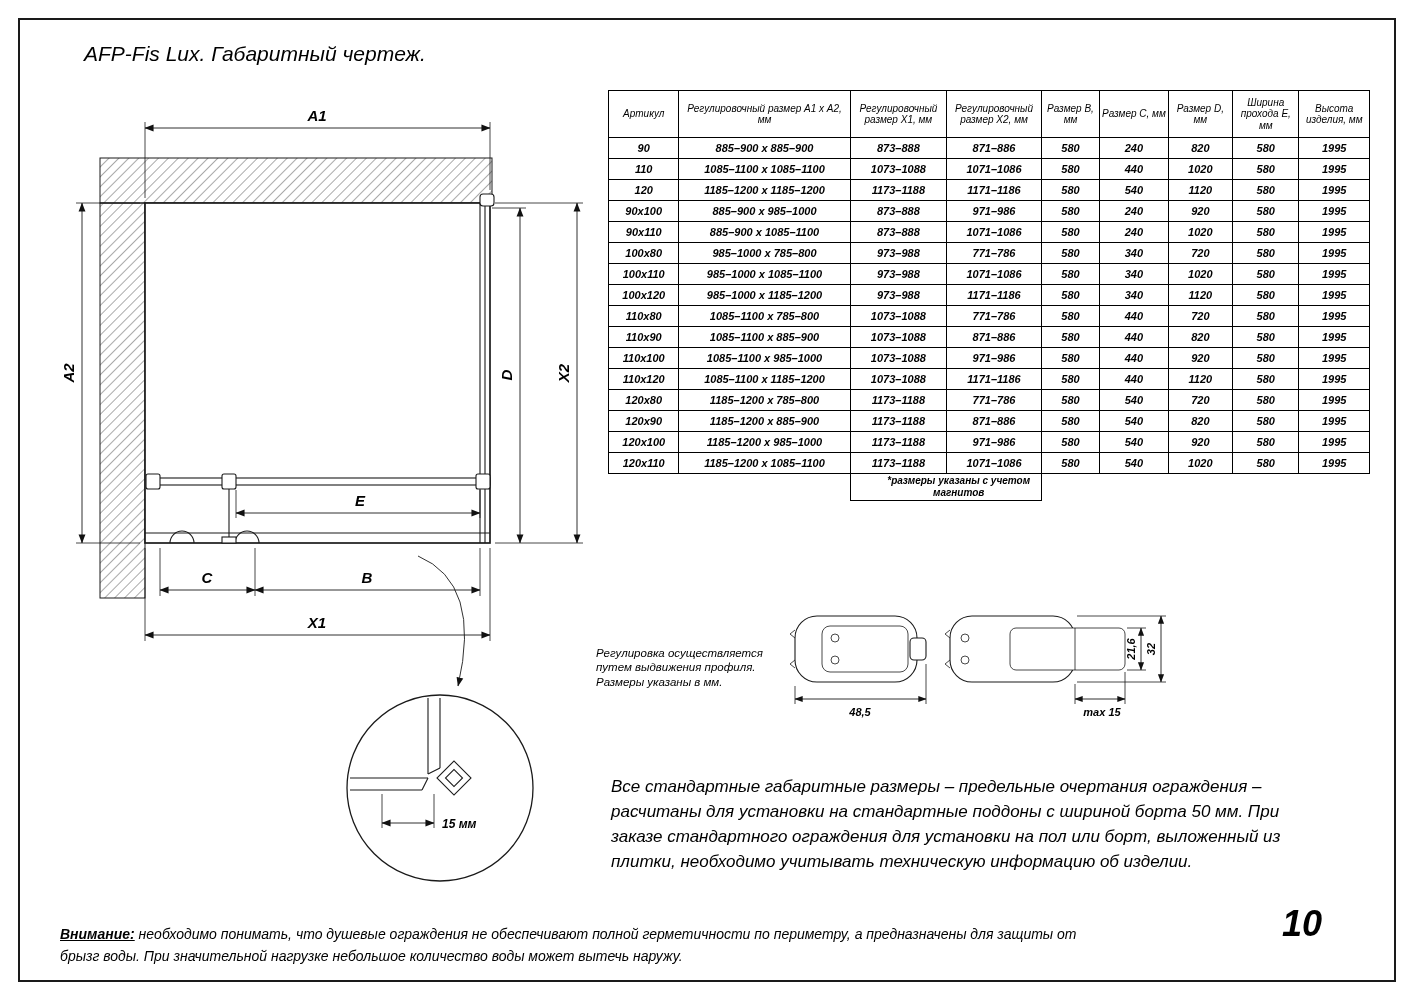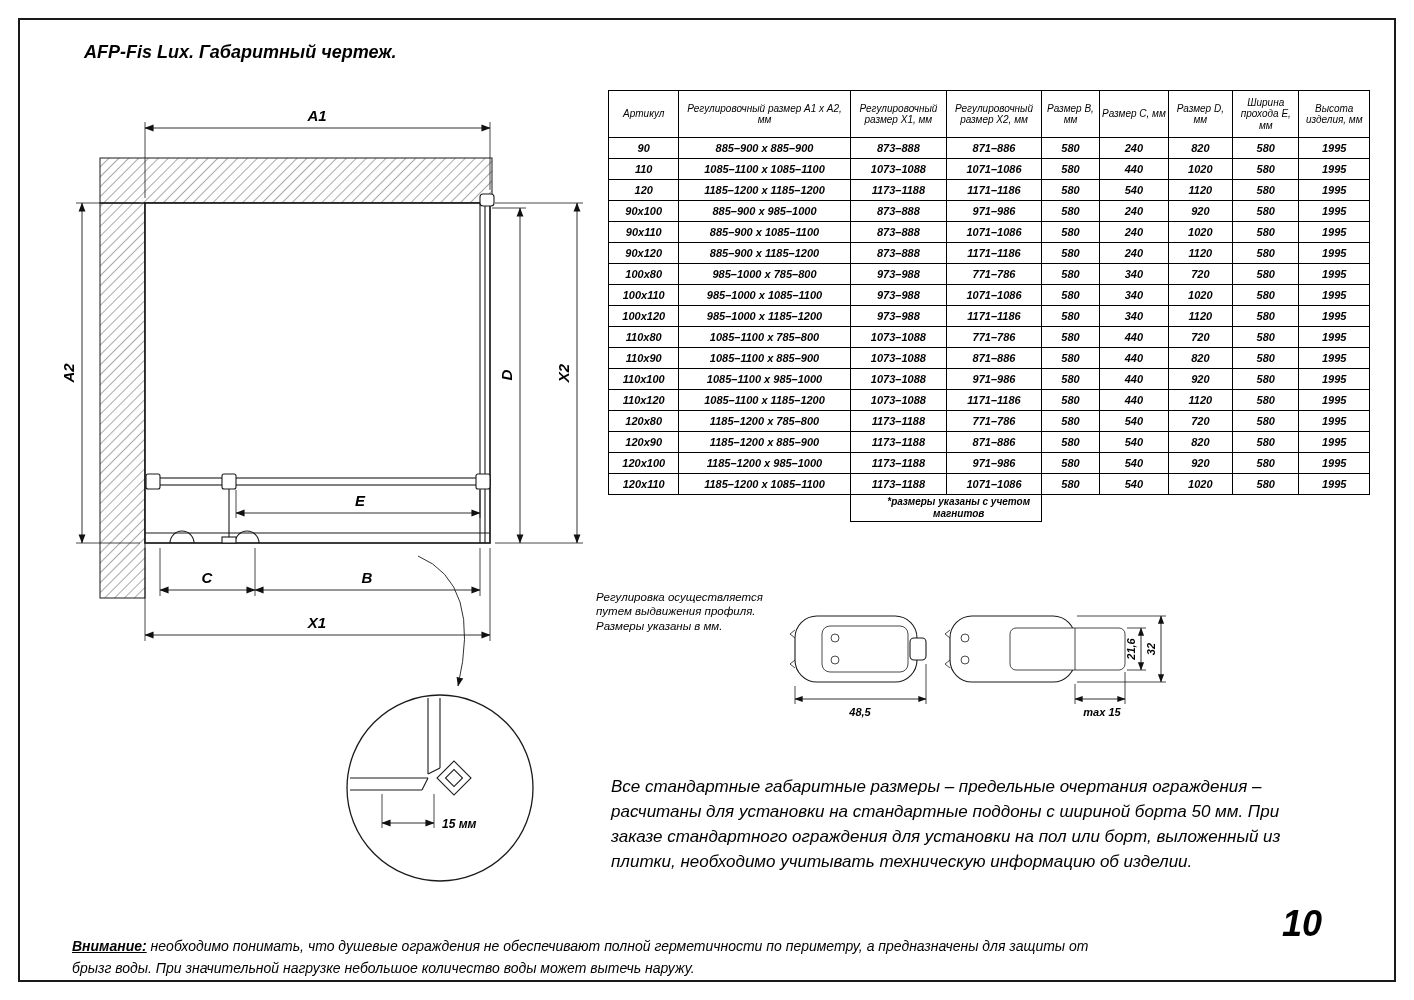--- a/index.html
+++ b/index.html
@@ -1,45 +1,45 @@
 <!DOCTYPE html>
 <html><head>
 <meta charset="utf-8">
 <style>
   html,body{margin:0;padding:0;}
   body{
     width:1414px;height:1000px;position:relative;background:#fff;color:#000;
     font-family:"Liberation Sans",sans-serif;font-style:italic;overflow:hidden;
   }
   .page-border{position:absolute;left:18px;top:18px;width:1374px;height:960px;border:2px solid #1a1a1a;}
-  .title{position:absolute;left:84px;top:42px;font-size:18px;font-weight:bold;margin:0;}
+  .title{position:absolute;left:84px;top:42px;font-size:21px;font-weight:normal;margin:0;}
   
   .tbl-wrap{position:absolute;left:608px;top:90px;width:764px;}
   table.dims{border-collapse:collapse;table-layout:fixed;width:762px;}
   table.dims th{border:1px solid #000;font-weight:normal;font-size:10px;line-height:1.15;
     text-align:center;vertical-align:middle;padding:2px 1px;height:42px;}
   table.dims td{border:1px solid #000;font-weight:bold;font-size:11px;text-align:center;
     vertical-align:middle;padding:1px 2px;height:18px;}
   table.dims td.nb{border:none;}
   table.dims td.footnote{font-size:10px;height:24px;line-height:1.2;padding-left:28px;}
   
   .ln{stroke:#1a1a1a;stroke-width:1.1;fill:none;}
   .thin{stroke:#1a1a1a;stroke-width:0.8;fill:none;}
   .thick{stroke:#1a1a1a;stroke-width:1.7;fill:#fff;}
   .wfill{fill:#fff;}
   .dim{stroke:#1a1a1a;stroke-width:0.9;fill:none;}
   .dim-label{font:italic bold 15px "Liberation Sans",sans-serif;fill:#000;}
   .sm-label{font:italic bold 12px "Liberation Sans",sans-serif;fill:#000;}
   .xs-label{font:italic bold 11px "Liberation Sans",sans-serif;fill:#000;}
   
-  .adjust-note{position:absolute;left:596px;top:590px;width:180px;font-size:11.5px;
+  .adjust-note{position:absolute;left:596px;top:646px;width:180px;font-size:11.5px;
     line-height:1.25;white-space:pre-line;}
   .paragraph{position:absolute;left:595px;top:758px;width:712px;font-size:17px;
     line-height:1.48;font-weight:500;margin:16px;}
-  .warning{position:absolute;left:60px;top:924px;width:1030px;font-size:14px;line-height:1.55;margin:12px;}
+  .warning{position:absolute;left:60px;top:924px;width:1030px;font-size:14px;line-height:1.55;margin:0;}
   .warning .wlabel{font-weight:bold;text-decoration:underline;}
   .pagenum{position:absolute;left:1282px;top:903px;font-size:36px;font-weight:bold;margin:0;}
 </style>
 </head>
 <body>
 
 <div class="page-border"></div>
 
 <h1 class="title">AFP-Fis Lux. Габаритный чертеж.</h1>
 
@@ -229,31 +229,20 @@
           <td>885–900 x 1085–1100</td>
           <td>873–888</td>
           <td>1071–1086</td>
           <td>580</td>
           <td>240</td>
           <td>1020</td>
           <td>580</td>
           <td>1995</td>
         </tr>
         <tr>
-          <td>90x120</td>
-          <td>885–900 x 1185–1200</td>
-          <td>873–888</td>
-          <td>1171–1186</td>
-          <td>580</td>
-          <td>240</td>
-          <td>1120</td>
-          <td>580</td>
-          <td>1995</td>
-        </tr>
-        <tr>
           <td>100x80</td>
           <td>985–1000 x 785–800</td>
           <td>973–988</td>
           <td>771–786</td>
           <td>580</td>
           <td>340</td>
           <td>720</td>
           <td>580</td>
           <td>1995</td>
         </tr>

